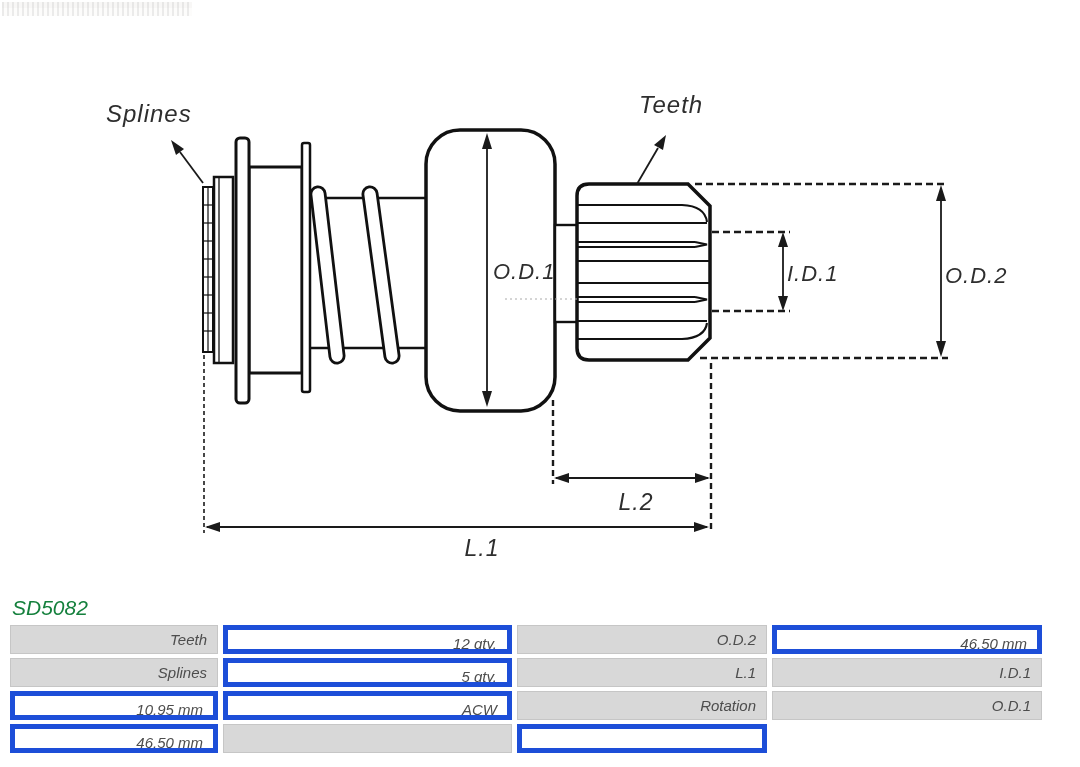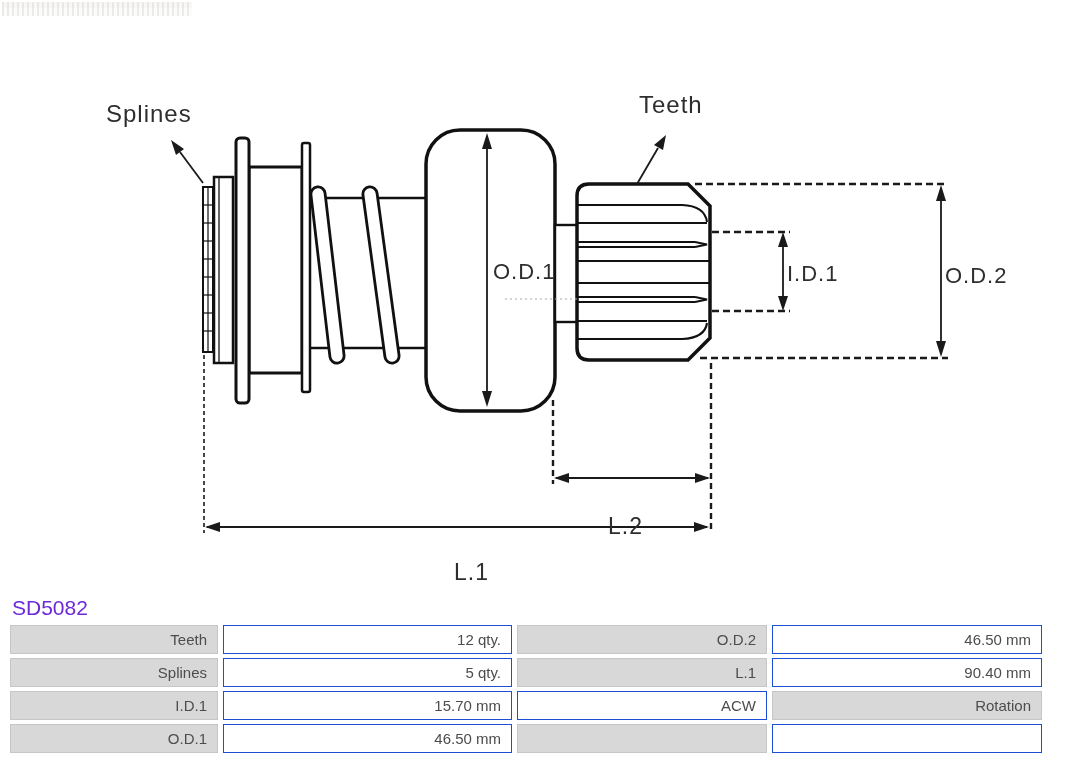--- a/index.html
+++ b/index.html
@@ -1,34 +1,34 @@
 <!DOCTYPE html>
 <html><head>
 <meta charset="utf-8">
 <style>
   html,body{margin:0;padding:0;background:#fff;}
   .page{position:relative;width:1056px;height:767px;background:#fff;overflow:hidden;
-        font-family:"Liberation Sans", sans-serif;}
+        font-family:"Liberation Sans", sans-serif;font-style:italic;}
   .watermark{position:absolute;top:2px;left:2px;width:190px;height:14px;opacity:.5;
     background:
       repeating-linear-gradient(90deg, rgba(150,150,150,.35) 0 2px, rgba(255,255,255,0) 2px 5px),
       linear-gradient(180deg, rgba(200,195,185,.25) 0 6px, rgba(230,225,215,.18) 6px 14px);}
   .diagram{position:relative;width:1080px;height:592px;}
   .diagram svg{position:absolute;left:0;top:0;}
   .dlabel{position:absolute;color:#2e2e2e;letter-spacing:1px;white-space:nowrap;}
   .lbl24{font-size:24px;}
   .lbl22{font-size:22px;}
-  .lbl23{font-size:23px;width:56px;text-align:left;margin-top:24px;}
+  .lbl23{font-size:23px;width:56px;text-align:center;}
   .part-number{margin:5px 0 6px 12px;font-size:21px;line-height:22px;}
   .spec-table{display:grid;grid-template-columns:208px 289px 250px 1fr;
       gap:4px 5px;margin:0 14px 0 10px;}
   .cell{height:29px;line-height:27px;font-size:15px;color:#4d4d4d;
       text-align:right;padding:0 10px 0 0;box-sizing:border-box;overflow:hidden;}
   .cell.label{background:#d8d8d8;border:1px solid #c6c6c6;}
-  .cell.value{background:#ffffff;border:1px solid #1d4ed8;}
+  .cell.value{background:#ffffff;border:5px solid #1d4ed8;}
 </style>
 </head>
 <body>
 
 <div class="page">
 
   <div class="watermark"></div>
 
   <div class="diagram">
     <svg width="1080" height="592" viewBox="0 0 1080 592">
@@ -127,33 +127,32 @@
 
     <div class="dlabel lbl24" style="left:106px;top:100px;">Splines</div>
     <div class="dlabel lbl24" style="left:639px;top:91px;">Teeth</div>
     <div class="dlabel lbl22" style="left:493px;top:259px;">O.D.1</div>
     <div class="dlabel lbl22" style="left:787px;top:261px;">I.D.1</div>
     <div class="dlabel lbl22" style="left:945px;top:263px;">O.D.2</div>
     <div class="dlabel lbl23" style="left:608px;top:489px;">L.2</div>
     <div class="dlabel lbl23" style="left:454px;top:535px;">L.1</div>
   </div>
 
-  <div class="part-number" style="color: #6d28d9;">SD5082</div>
+  <div class="part-number" style="color: #15803d;">SD5082</div>
 
   <div class="spec-table" id="specTable">
       <div class="cell label">Teeth</div>
       <div class="cell value">12 qty.</div>
       <div class="cell label">O.D.2</div>
       <div class="cell value">46.50 mm</div>
       <div class="cell label">Splines</div>
       <div class="cell value">5 qty.</div>
       <div class="cell label">L.1</div>
-      <div class="cell value">90.40 mm</div>
       <div class="cell label">I.D.1</div>
-      <div class="cell value">15.70 mm</div>
+      <div class="cell value">10.95 mm</div>
       <div class="cell value">ACW</div>
       <div class="cell label">Rotation</div>
       <div class="cell label">O.D.1</div>
       <div class="cell value">46.50 mm</div>
       <div class="cell label"></div>
       <div class="cell value"></div>
     </div>
 
 </div>
 

